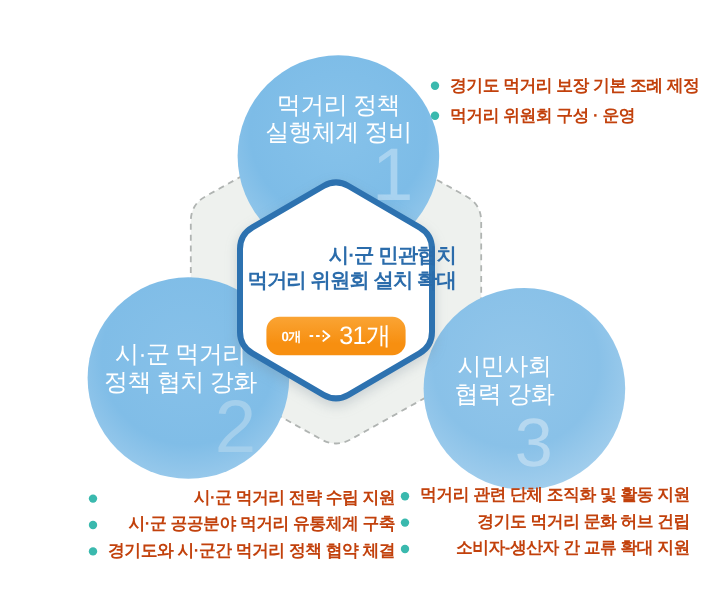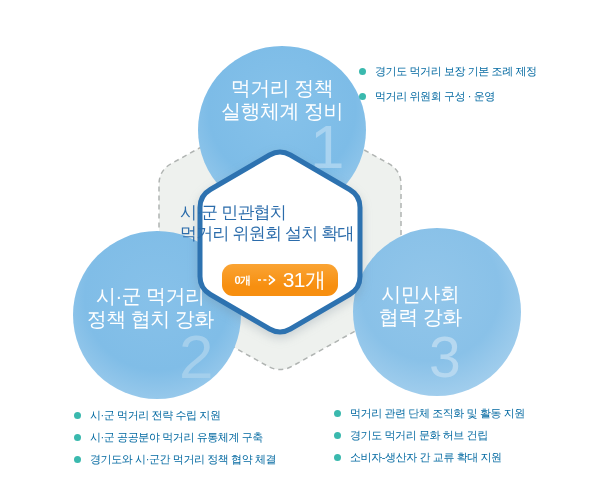--- a/index.html
+++ b/index.html
@@ -13,62 +13,62 @@
   .circle{position:absolute;border-radius:50%;}
   .circle-top{
     left:198px;top:46px;width:168px;height:168px;
     background:radial-gradient(circle at 50% 38%, #86c2ea 0%, #7dbce7 55%, #a9d2ee 100%);
   }
   .circle-left{
     left:73px;top:231px;width:168px;height:168px;
     background:radial-gradient(circle at 50% 40%, #87c1e9 0%, #80bde7 55%, #aed4ef 100%);
   }
   .circle-right{
-    left:353px;top:228px;width:168px;height:168px;
+    left:353px;top:240px;width:168px;height:168px;
     background:radial-gradient(circle at 46% 38%, #92c6ea 0%, #89c1e8 50%, #b7d9f1 100%);
   }
   .circle-label{
     position:absolute;left:0;width:100%;text-align:center;
     color:#ffffff;font-weight:normal;font-size:20px;line-height:23px;letter-spacing:-0.5px;
   }
   .circle-top  .circle-label{top:31px;}
   .circle-left .circle-label{top:54px;width:92%;}
   .circle-right .circle-label{top:55px;width:80%;}
   .circle-number{
     position:absolute;font-weight:400;line-height:1;
   }
   .circle-top  .circle-number{left:112px;top:70px;font-size:62px;color:#a9d3f0;}
   .circle-left .circle-number{left:106px;top:95px;font-size:62px;color:#a4cfec;}
   .circle-right .circle-number{left:76px;top:101px;font-size:57px;color:#b6d8f0;}
 
   
   .hex-title{
-    position:absolute;left:180px;top:202px;width:200px;text-align:left;
-    color:#2b6cab;font-weight:normal;font-size:17px;line-height:21px;letter-spacing:-0.8px;
+    position:absolute;left:180px;top:202px;width:200px;text-align:right;
+    color:#2b6cab;font-weight:bold;font-size:17px;line-height:21px;letter-spacing:-0.8px;
   }
   .badge{
     position:absolute;left:222px;top:264px;width:116px;height:32px;border-radius:11px;
     background:linear-gradient(180deg,#faa434 0%,#f78f10 70%);
     display:flex;align-items:center;justify-content:center;gap:6px;
     color:#ffffff;
   }
   .badge-from{font-size:11px;font-weight:bold;letter-spacing:-0.5px;}
   .badge-to{font-size:21px;font-weight:normal;letter-spacing:-0.5px;}
   .badge svg{display:block;}
 
   
   .list{position:absolute;}
   .list-item{display:flex;align-items:center;}
   .list-tr .list-item{height:25px;}
-  .list-bl .list-item,.list-br .list-item{height:22px;}
+  .list-bl .list-item,.list-br .list-item{height:22px;justify-content:space-between;}
   .dot{
     width:7px;height:7px;border-radius:50%;background:#3ab9ae;flex:0 0 7px;margin-right:9px;
   }
   .li-text{
-    font-size:11px;color:#0369a1;font-weight:400;letter-spacing:-0.4px;white-space:nowrap;
+    font-size:14px;color:#c2410c;font-weight:700;letter-spacing:-0.4px;white-space:nowrap;
   }
   .list-tr{left:359px;top:59px;}
   .list-bl{left:74px;top:404px;}
   .list-br{left:334px;top:402px;}
 </style>
 </head>
 <body>
 
 <div class="canvas">
 

